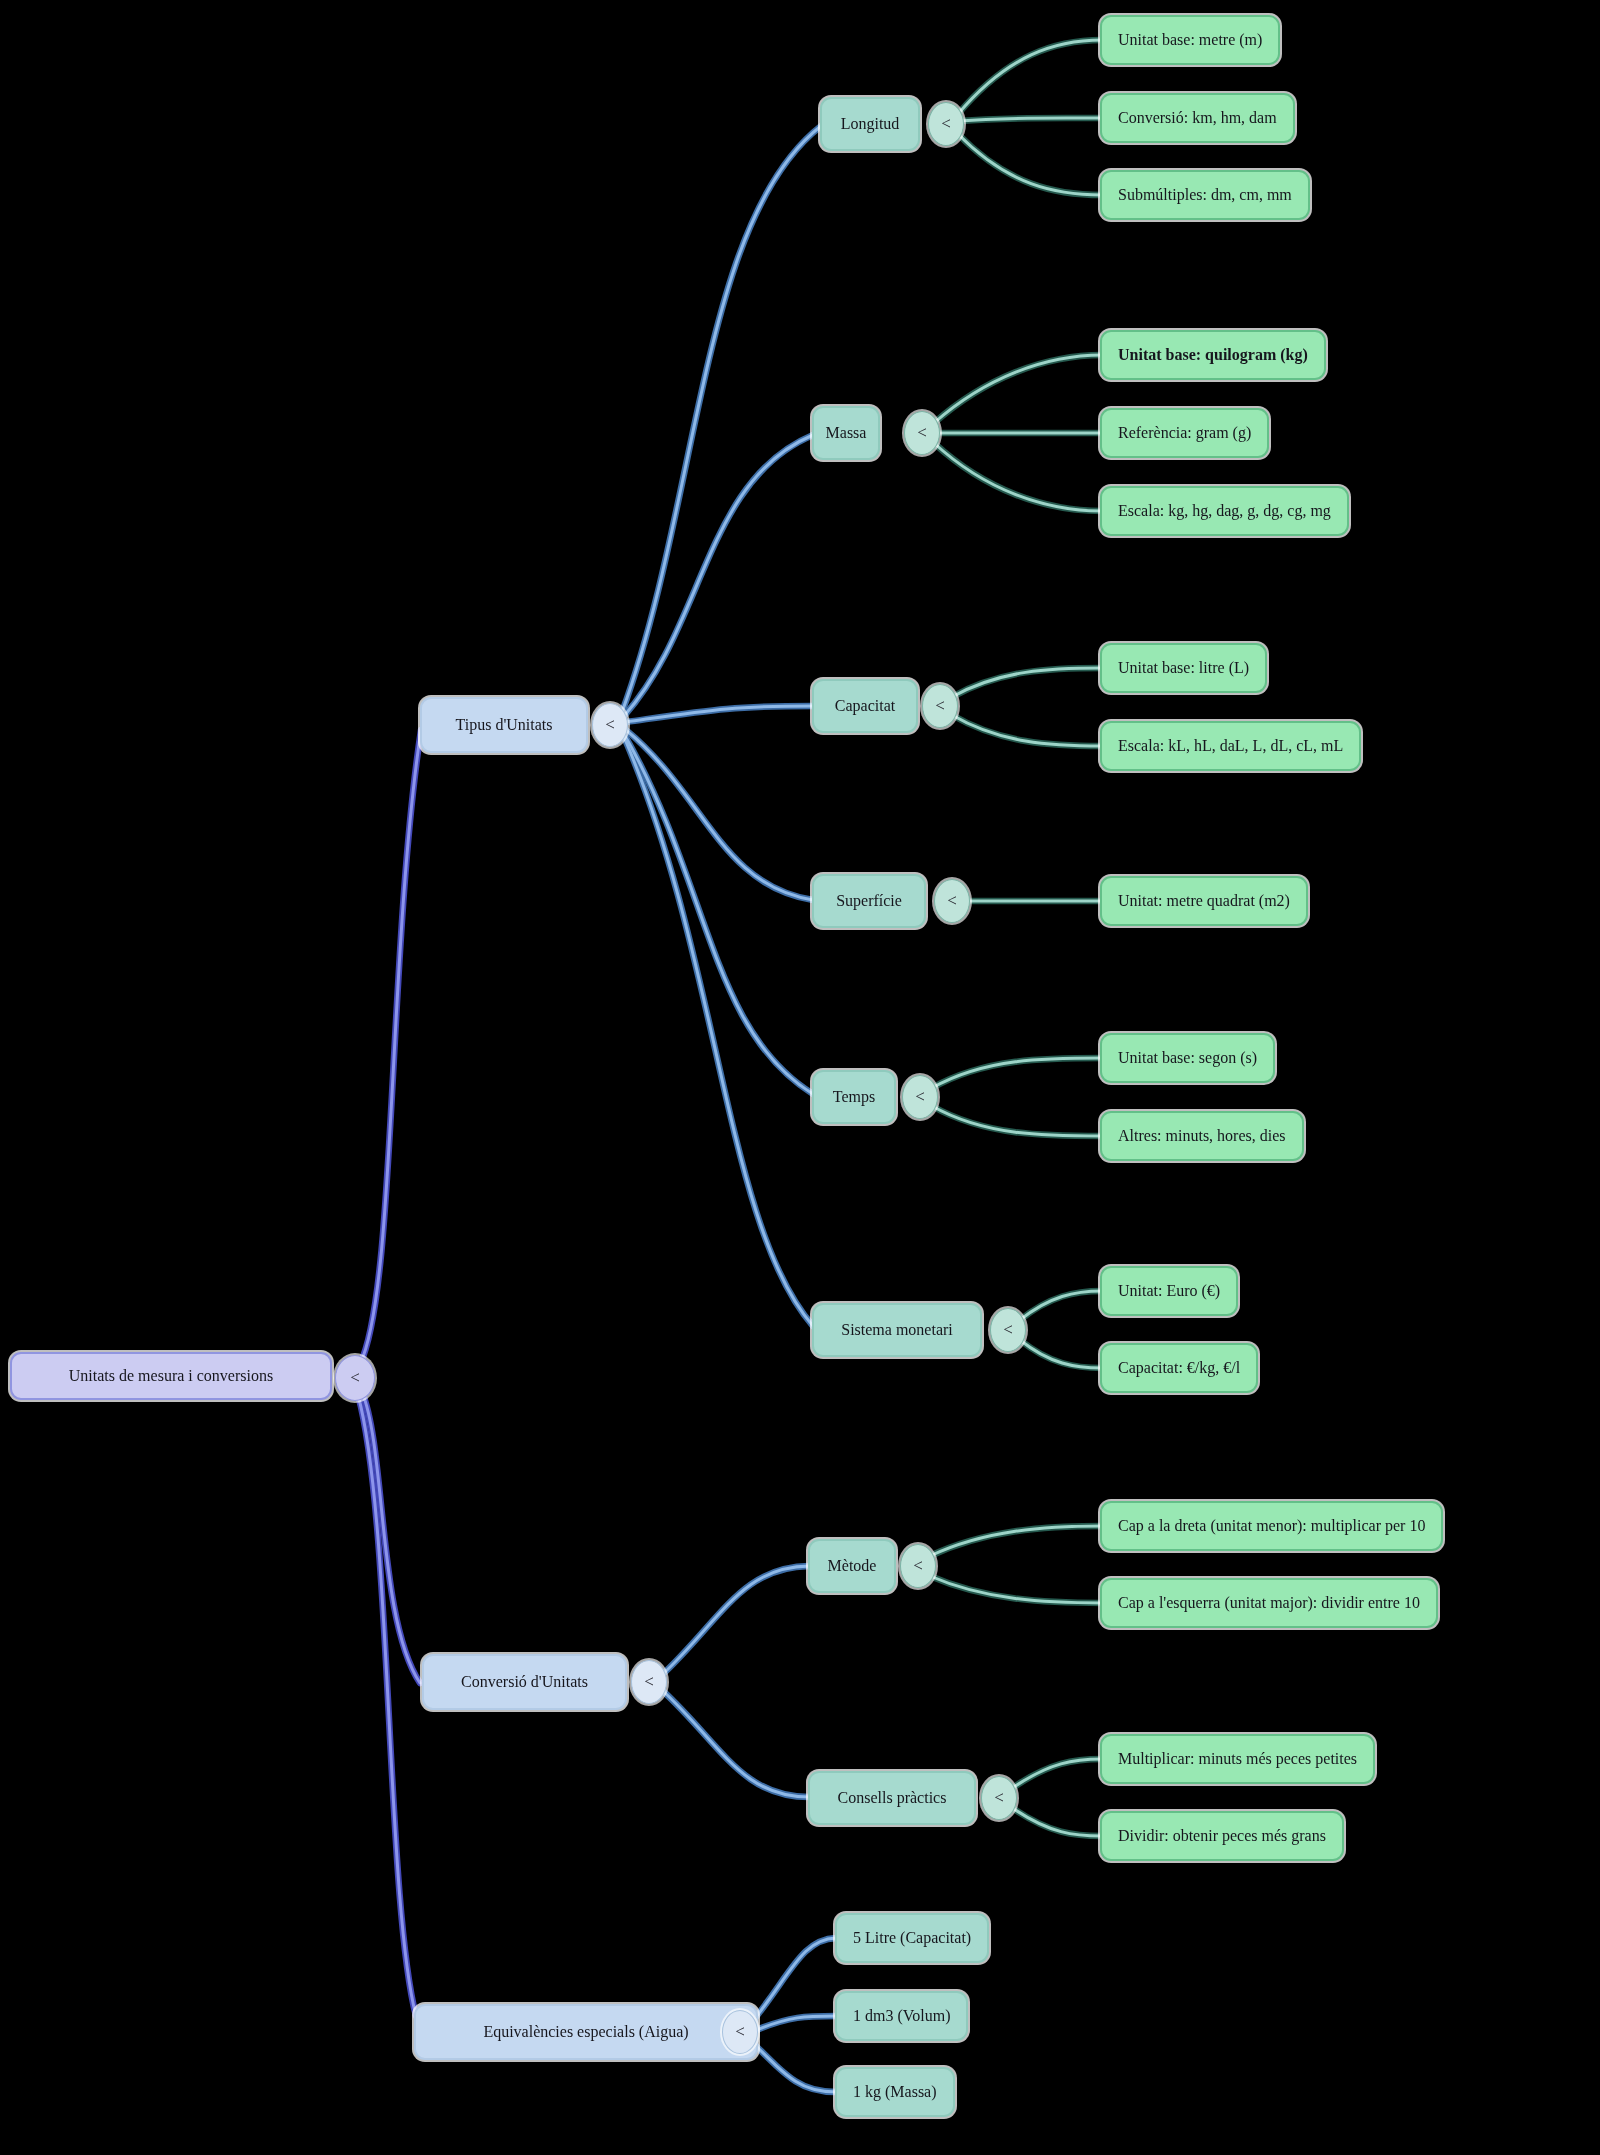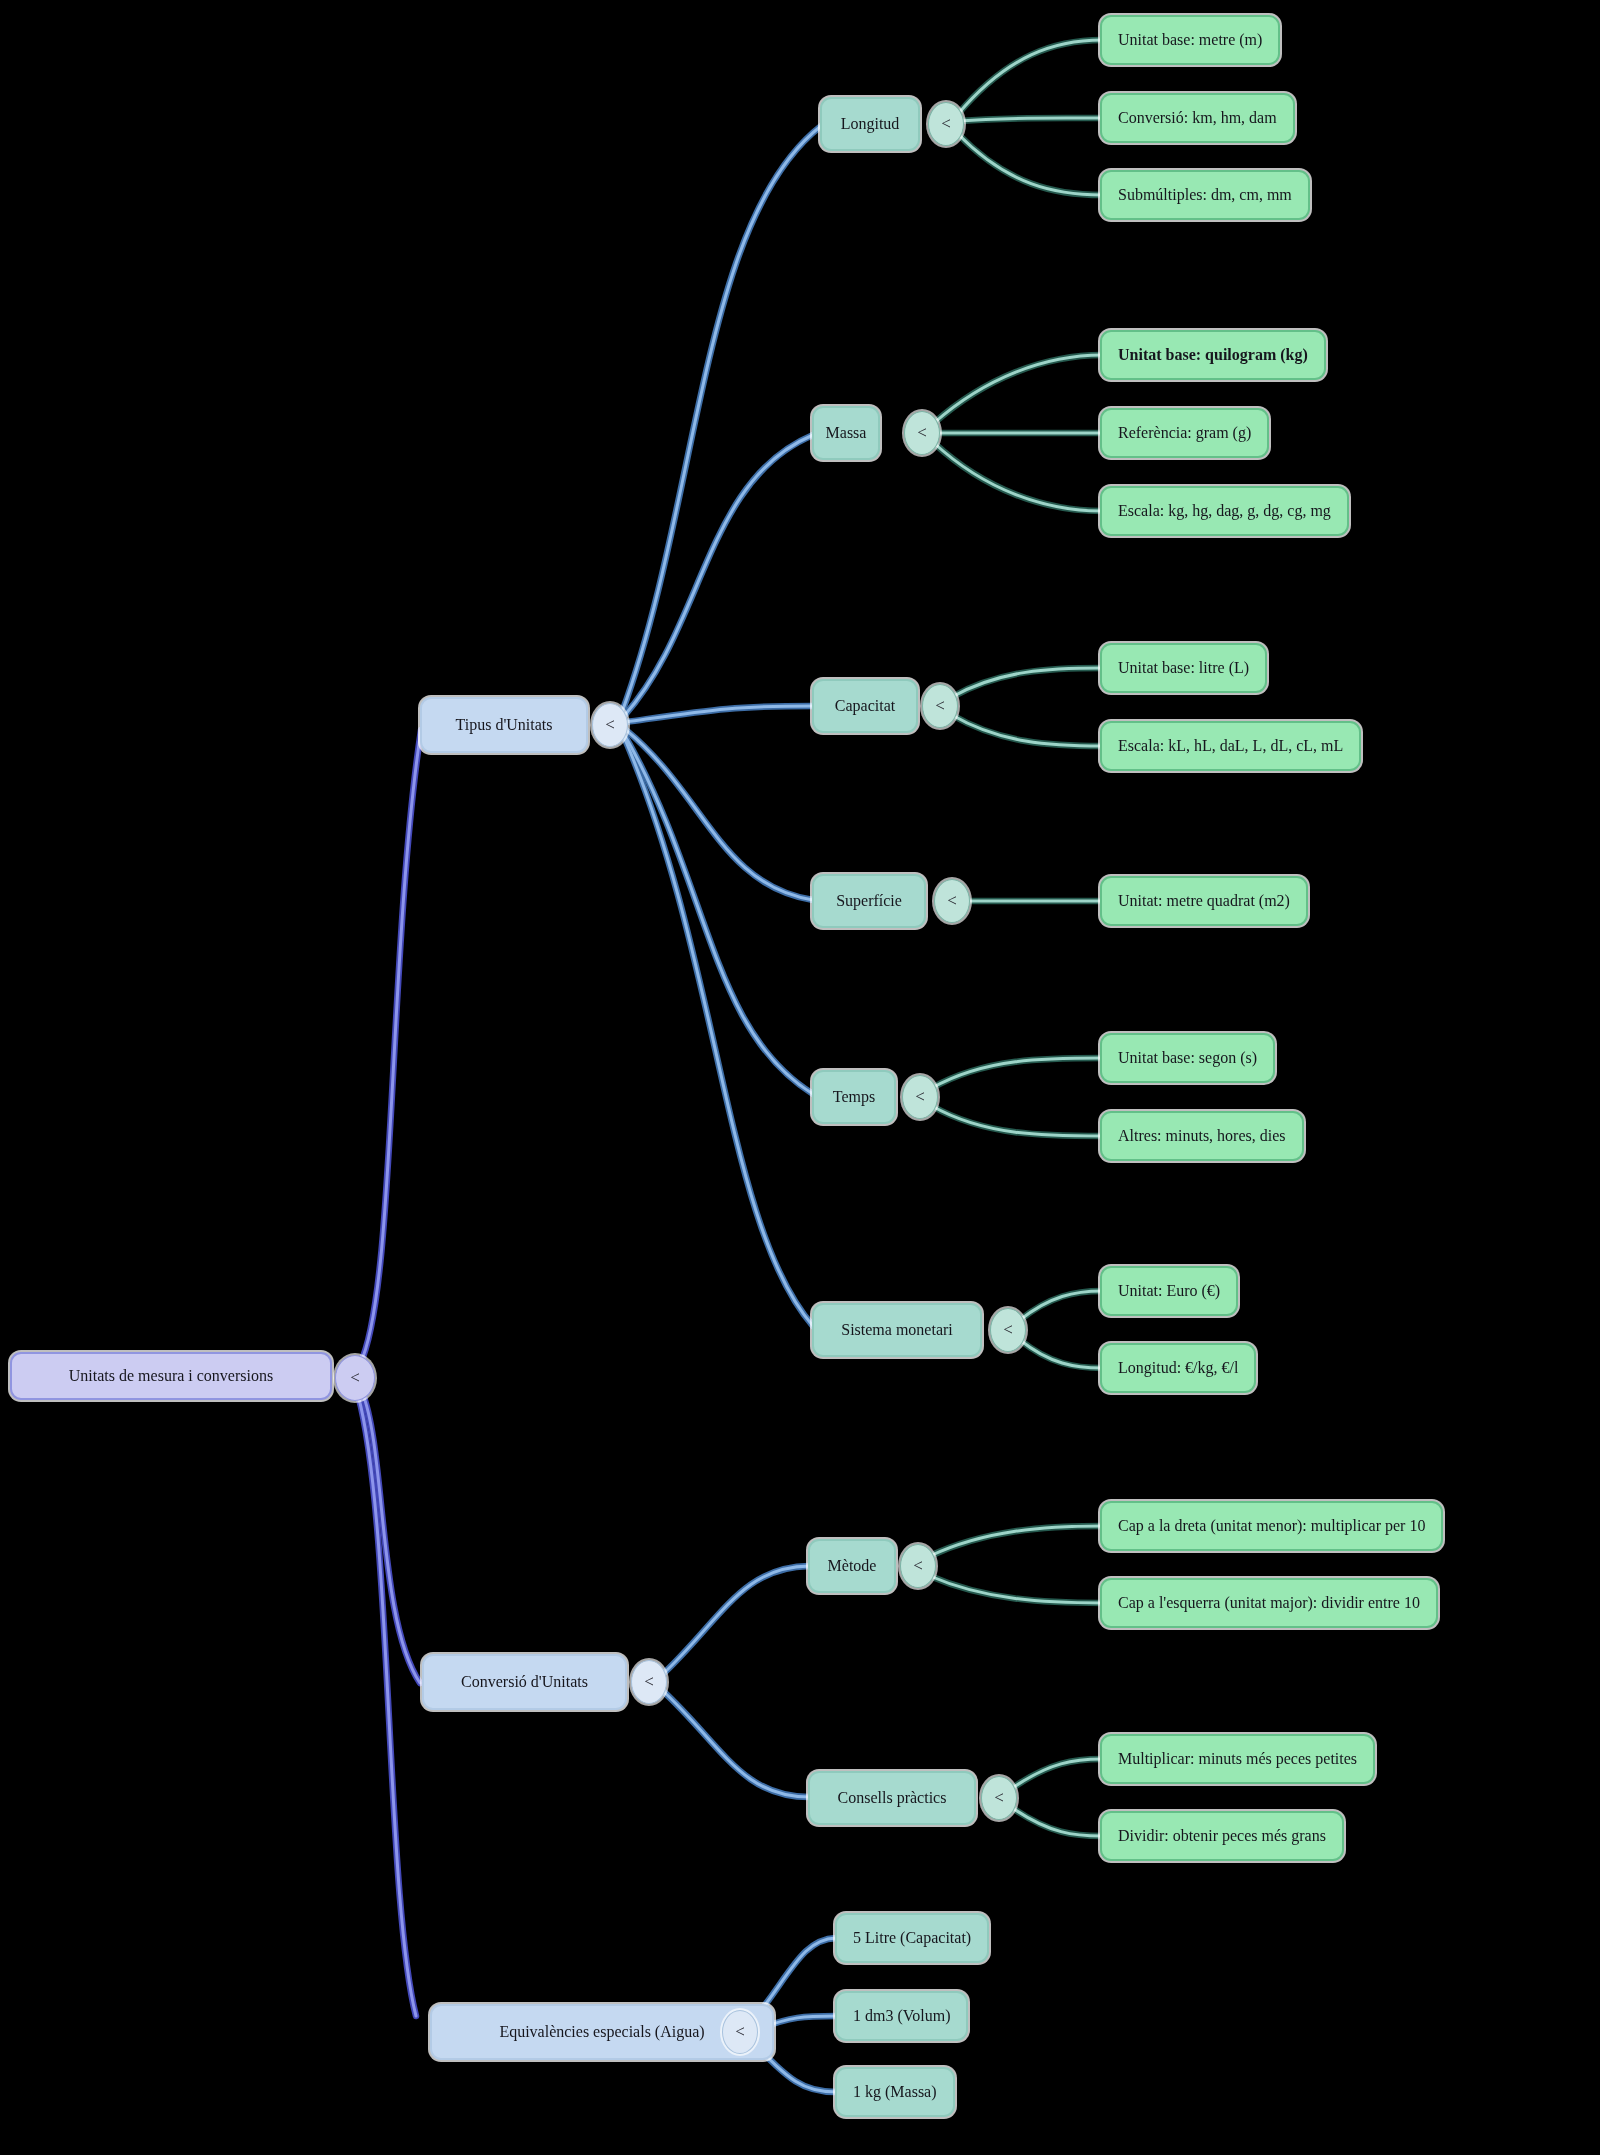--- a/index.html
+++ b/index.html
@@ -114,21 +114,21 @@
   <div class="node branch" style="left:420px;top:697px;width:168px;">Tipus d'Unitats</div>
   <div class="toggle blue" style="left:592px;top:703px;">
       <span>&lt;</span>
     </div>
 
   <div class="node branch" style="left:422px;top:1654px;width:205px;">Conversió d'Unitats</div>
   <div class="toggle blue" style="left:631px;top:1660px;">
       <span>&lt;</span>
     </div>
 
-  <div class="node branch" style="left:414px;top:2004px;width:344px;margin-left:16px;">Equivalències especials (Aigua)</div>
+  <div class="node branch" style="left:414px;top:2004px;width:344px;">Equivalències especials (Aigua)</div>
   <div class="toggle blue" style="left:722px;top:2010px;">
       <span>&lt;</span>
     </div>
 
   <div class="node section" style="left:820px;top:97px;width:100px;">Longitud</div>
   <div class="toggle teal" style="left:928px;top:102px;">
       <span>&lt;</span>
     </div>
 
   <div class="node section" style="left:812px;top:406px;width:68px;">Massa</div>
@@ -176,21 +176,21 @@
 
   <div class="node leaf" style="left:1100px;top:643px;">Unitat base: litre (L)</div>
   <div class="node leaf" style="left:1100px;top:721px;">Escala: kL, hL, daL, L, dL, cL, mL</div>
 
   <div class="node leaf" style="left:1100px;top:876px;">Unitat: metre quadrat (m2)</div>
 
   <div class="node leaf" style="left:1100px;top:1033px;">Unitat base: segon (s)</div>
   <div class="node leaf" style="left:1100px;top:1111px;">Altres: minuts, hores, dies</div>
 
   <div class="node leaf" style="left:1100px;top:1266px;">Unitat: Euro (€)</div>
-  <div class="node leaf" style="left:1100px;top:1343px;">Longitud: €/kg, €/l</div>
+  <div class="node leaf" style="left:1100px;top:1343px;">Capacitat: €/kg, €/l</div>
 
   <div class="node leaf" style="left:1100px;top:1501px;">Cap a la dreta (unitat menor): multiplicar per 10</div>
   <div class="node leaf" style="left:1100px;top:1578px;">Cap a l'esquerra (unitat major): dividir entre 10</div>
 
   <div class="node leaf" style="left:1100px;top:1734px;">Multiplicar: minuts més peces petites</div>
   <div class="node leaf" style="left:1100px;top:1811px;">Dividir: obtenir peces més grans</div>
 
   <div class="node leaf tealleaf" style="left:835px;top:1913px;">5 Litre (Capacitat)</div>
   <div class="node leaf tealleaf" style="left:835px;top:1991px;">1 dm3 (Volum)</div>
   <div class="node leaf tealleaf" style="left:835px;top:2067px;">1 kg (Massa)</div>

